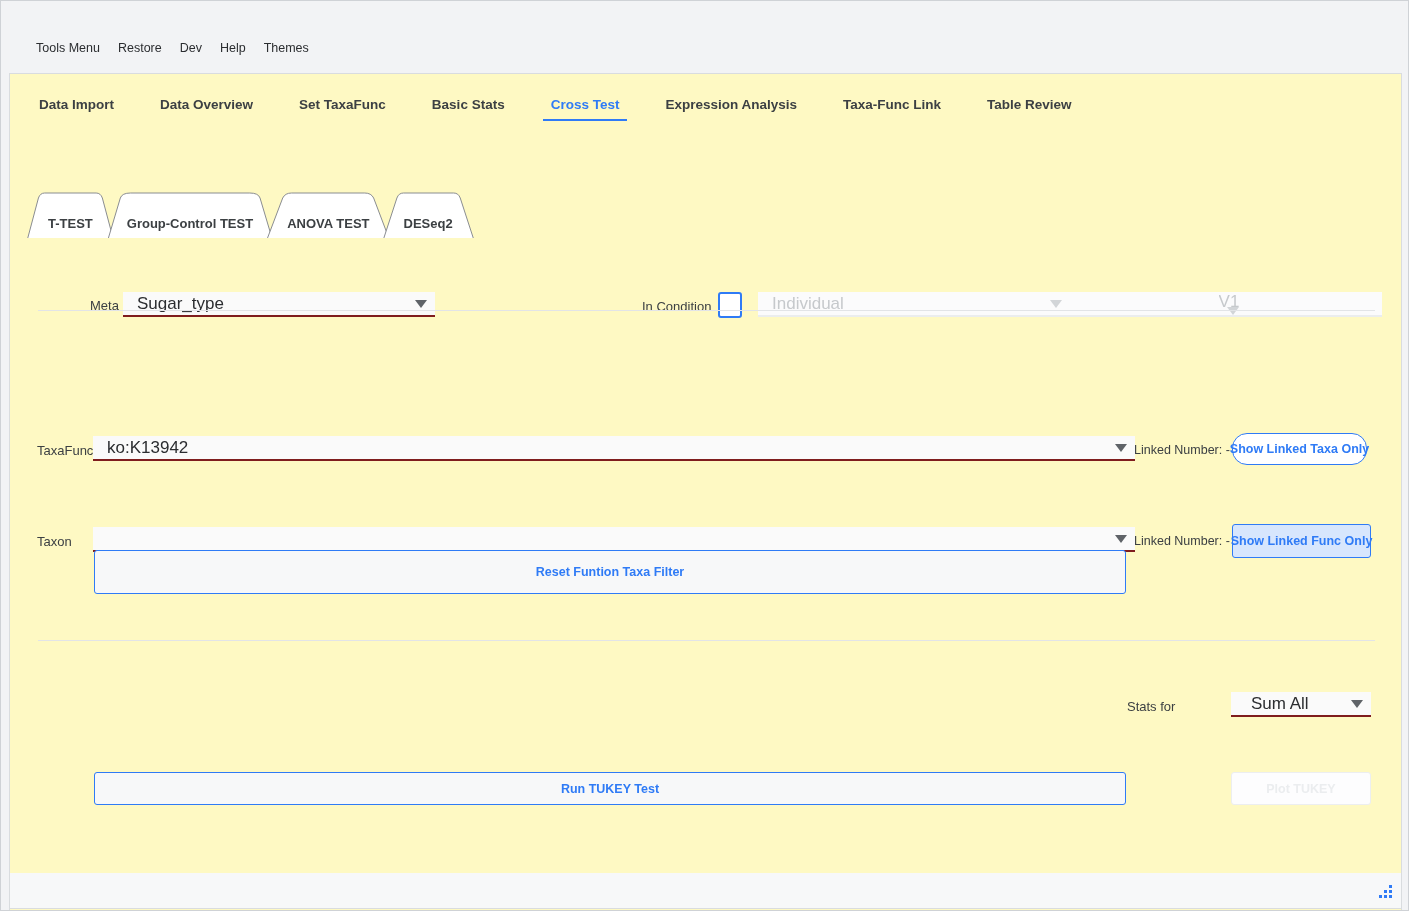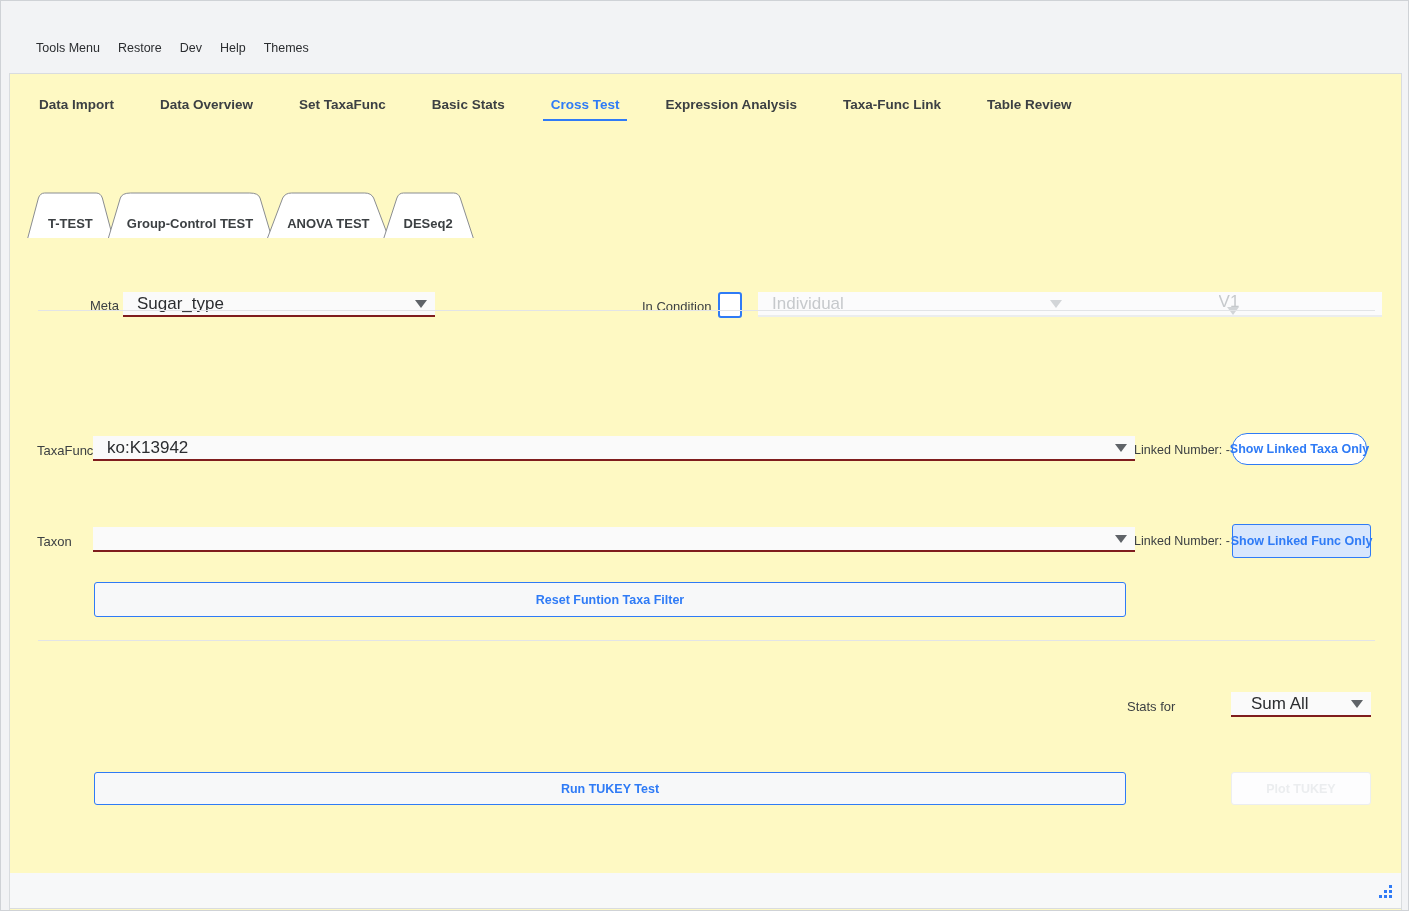--- a/index.html
+++ b/index.html
@@ -349,21 +349,21 @@
     <div class="btn white" style="left:1222px; top:359px; width:135px; height:32px;border-radius:15px;">Show Linked Taxa Only</div>
 
     <div class="form-label" style="left:27px; top:460px;">Taxon</div>
     <div class="combo" style="left:83px; top:453px; width:1042px; height:25px;">
       <span class="combo-value"></span>
       <span class="arrow"></span>
     </div>
     <div class="plain-text" style="left:1124px; top:460px;">Linked Number: -</div>
     <div class="btn filled" style="left:1222px; top:450px; width:139px; height:34px;">Show Linked Func Only</div>
 
-    <div class="btn" style="left:84px; top:476px; width:1032px; height:35px;margin-top:32px;">Reset Funtion  Taxa Filter</div>
+    <div class="btn" style="left:84px; top:476px; width:1032px; height:44px;">Reset Funtion  Taxa Filter</div>
 
     <div class="hsep" style="left:28px; top:566px; width:1337px;"></div>
 
     <div class="form-label" style="left:1117px; top:625px;">Stats for</div>
     <div class="combo" style="left:1221px; top:618px; width:140px; height:25px; padding-left:20px;">
       <span class="combo-value">Sum All</span>
       <span class="arrow"></span>
     </div>
 
     <div class="btn" style="left:84px; top:698px; width:1032px; height:33px;">Run TUKEY Test</div>

